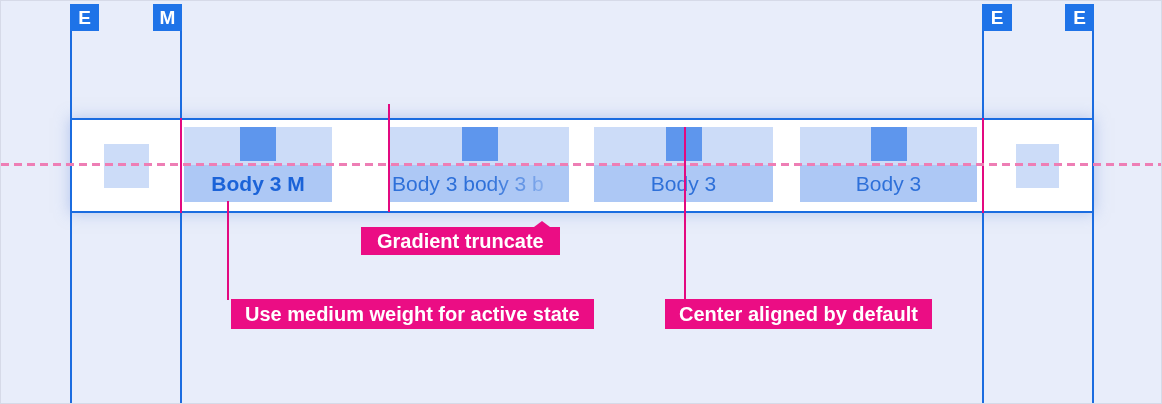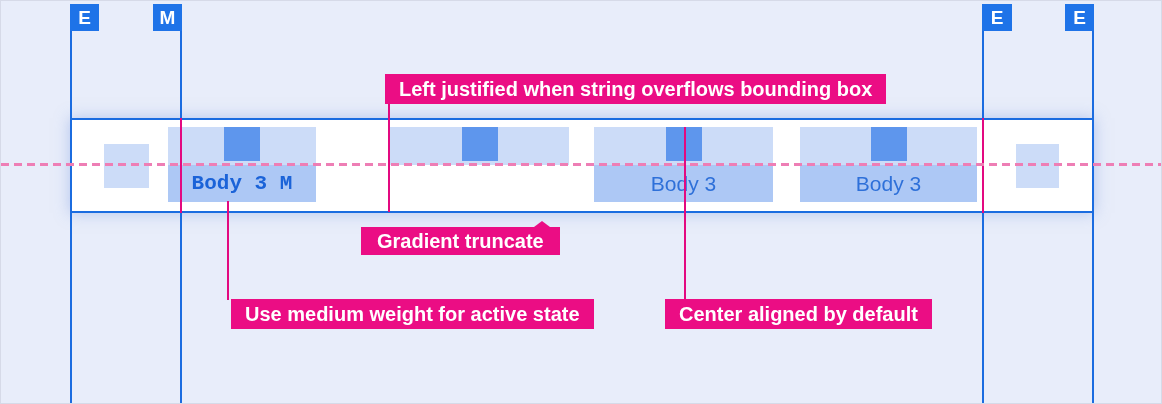--- a/index.html
+++ b/index.html
@@ -73,21 +73,21 @@
     z-index: 3;
   }
   .edge-square.left  { left: 103px;  width: 45px; height: 44px; }
   .edge-square.right { left: 1015px; width: 43px; height: 44px; }
   
   .tab {
     position: absolute;
     top: 126px;
     z-index: 3;
   }
-  .tab-1 { left: 167px; width: 148px; font-family: Liberation Mono, monospace; }
+  .tab-1 { left: 183px; width: 148px; }
   .tab-2 { left: 389px; width: 179px; }
   .tab-3 { left: 593px; width: 179px; }
   .tab-4 { left: 799px; width: 177px; }
   .tab-top {
     position: relative;
     height: 38px;
     background: #ccdcf8;
   }
   .tab-square {
     position: absolute;
@@ -204,20 +204,23 @@
     </div>
     <div class="tab-bottom">
       <span class="tab-label active">Body 3 M</span>
     </div>
   </div>
 
   <div class="tab tab-2">
     <div class="tab-top">
       <div class="tab-square"></div>
     </div>
+    <div class="tab-bottom">
+      <span class="tab-label overflow">Body 3 body 3 b</span>
+    </div>
   </div>
 
   <div class="tab tab-3">
     <div class="tab-top">
       <div class="tab-square"></div>
     </div>
     <div class="tab-bottom">
       <span class="tab-label">Body 3</span>
     </div>
   </div>
@@ -230,21 +233,20 @@
       <span class="tab-label">Body 3</span>
     </div>
   </div>
 
   <div class="baseline"></div>
 
   <div class="pointer pt-overflow"></div>
   <div class="pointer pt-medium"></div>
   <div class="pointer pt-center"></div>
 
-  <div class="callout co-overflow">Left justified when string overflows bounding box</div>
   <div class="callout co-gradient">
     <span>Gradient truncate</span>
     <span class="caret-up"></span>
   </div>
   <div class="callout co-medium">Use medium weight for active state</div>
   <div class="callout co-center">Center aligned by default</div>
 
 </div>
 
 </body></html>

